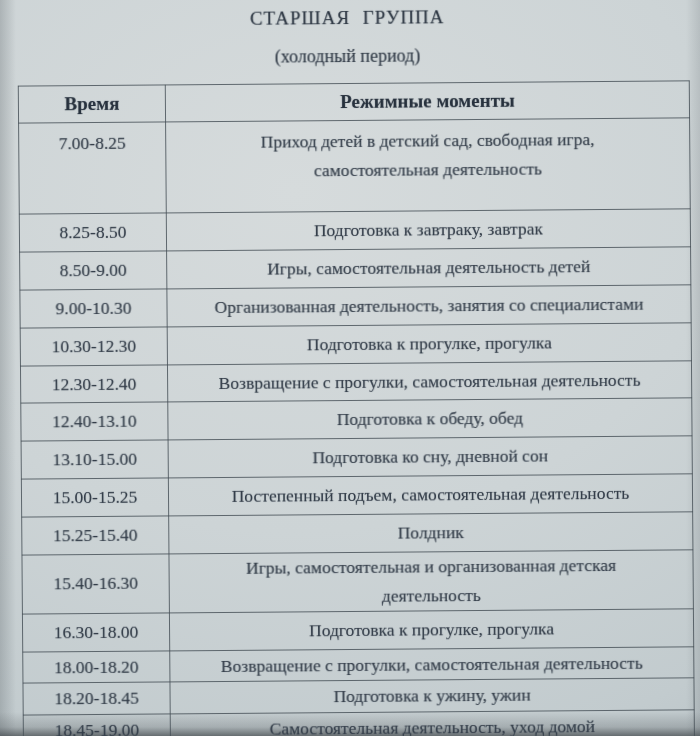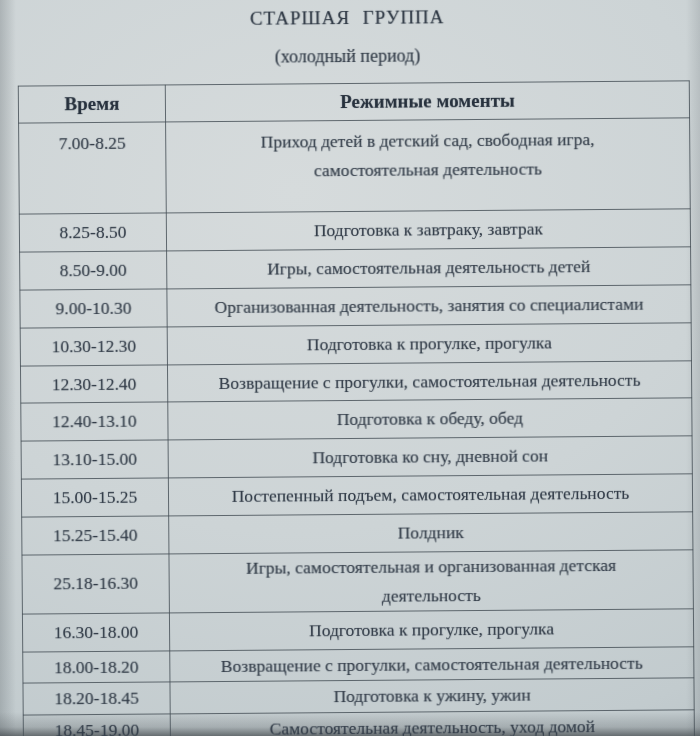--- a/index.html
+++ b/index.html
@@ -127,21 +127,21 @@
     <td class="time">15.00-15.25</td>
     <td class="act">Постепенный подъем, самостоятельная деятельность</td>
   </tr>
 
   <tr>
     <td class="time">15.25-15.40</td>
     <td class="act">Полдник</td>
   </tr>
 
   <tr>
-    <td class="time">25.18-16.30</td>
+    <td class="time">15.40-16.30</td>
     <td class="act">Игры, самостоятельная и организованная детская деятельность</td>
   </tr>
 
   <tr>
     <td class="time">16.30-18.00</td>
     <td class="act">Подготовка к прогулке, прогулка</td>
   </tr>
 
   <tr>
     <td class="time">18.00-18.20</td>

